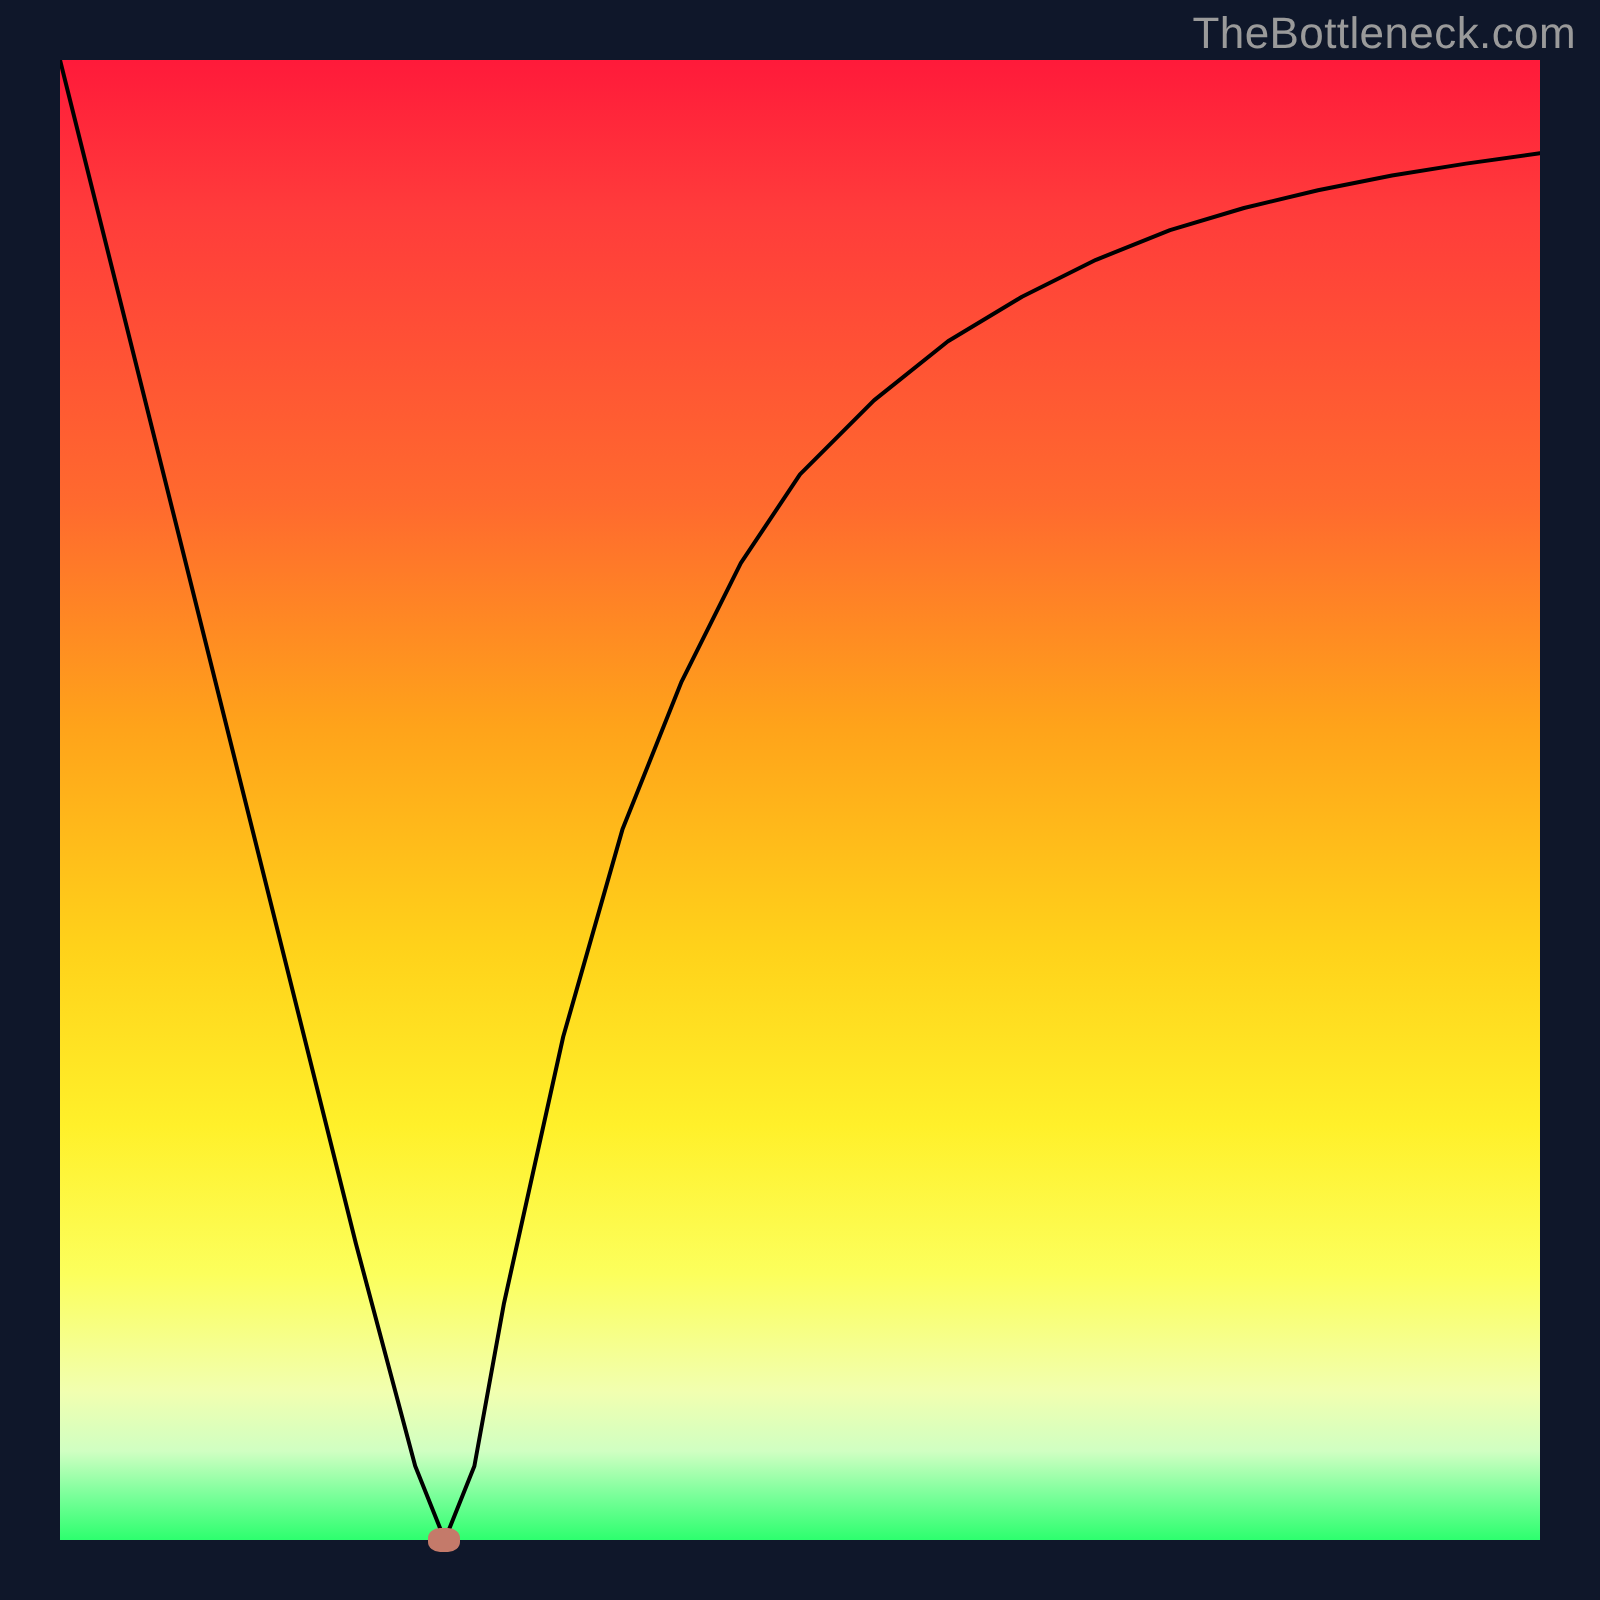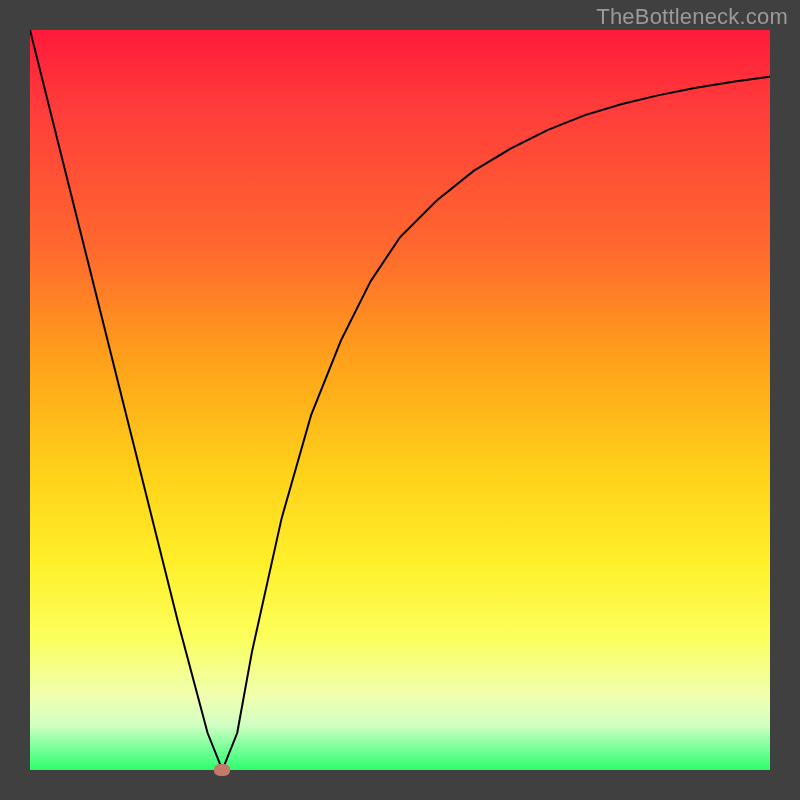--- a/index.html
+++ b/index.html
@@ -8,21 +8,21 @@
     width: 800px;
     height: 800px;
     background: #000;
     overflow: hidden;
     font-family: Arial, Helvetica, sans-serif;
   }
   .frame {
     position: relative;
     width: 800px;
     height: 800px;
-    background: #404040;
+    background: #0f172a;
   }
   .plot-area {
     position: absolute;
     left: 30px;
     top: 30px;
     width: 740px;
     height: 740px;
     
     background: linear-gradient(
       to bottom,

